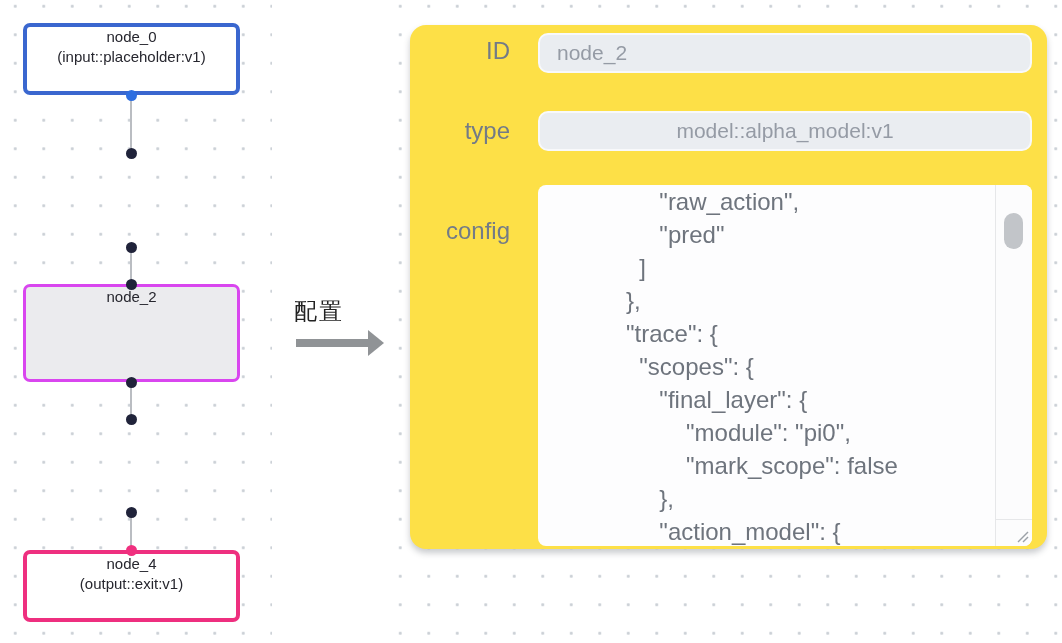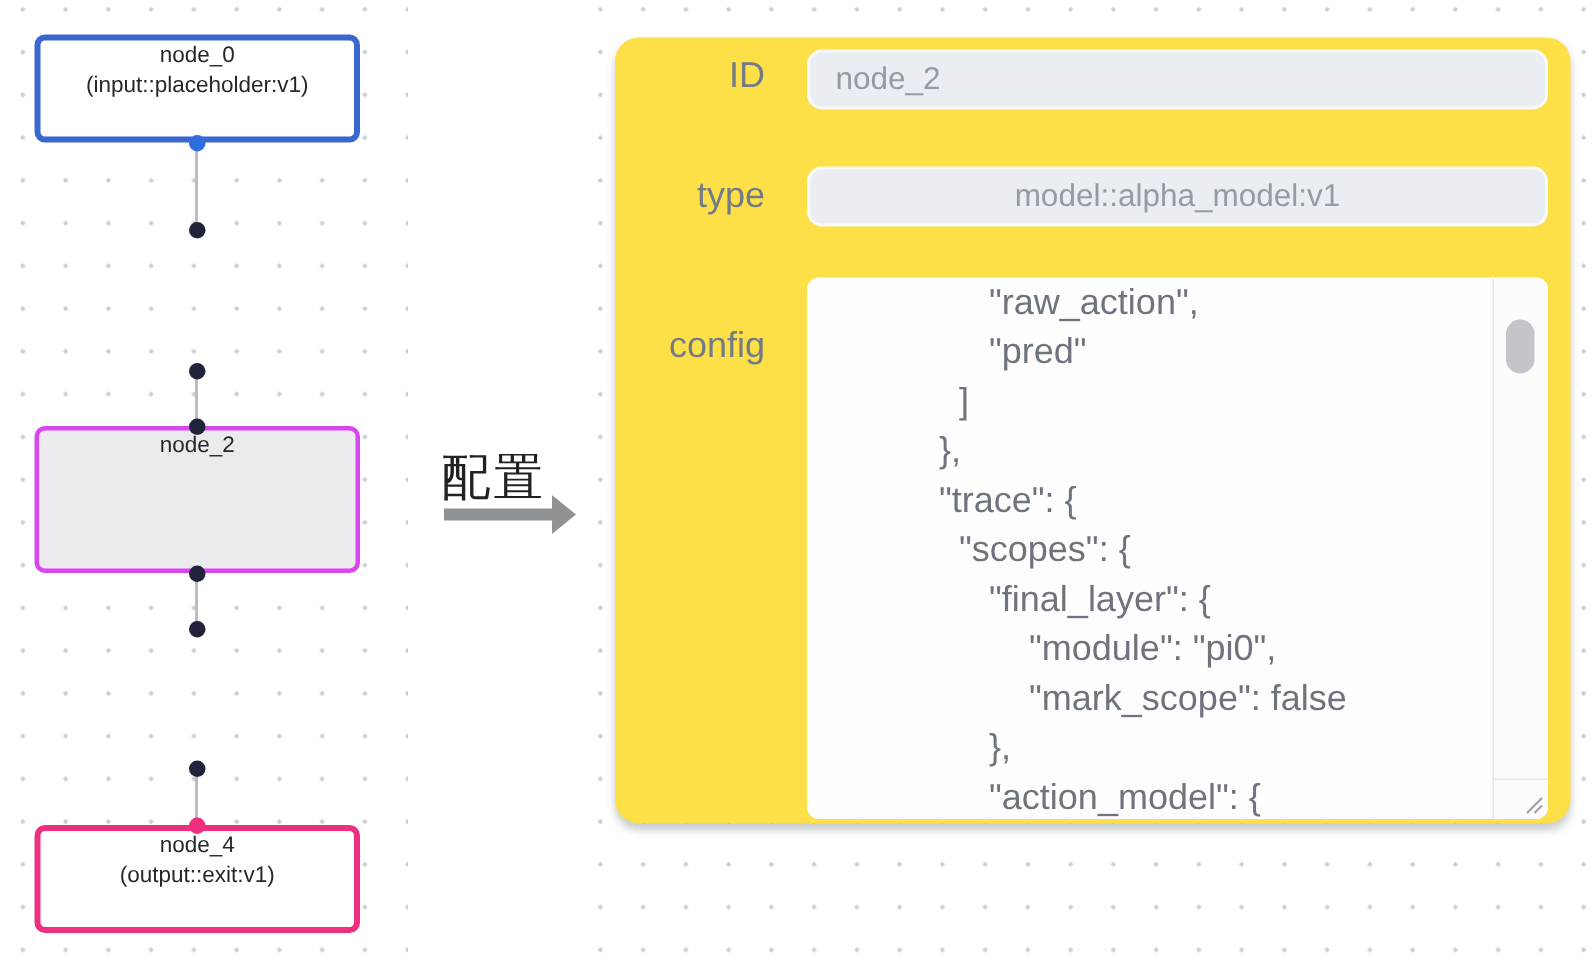--- a/index.html
+++ b/index.html
@@ -21,21 +21,21 @@
   .node.n0{top:23px;height:72px;border-color:#3a67cf;}
   .node.n1{top:153px;height:94px;}
   .node.n2{top:284px;height:98px;border-width:3px;background:#ebebee;}
   .node.n3{top:419px;height:93px;}
   .node.n4{top:550px;height:72px;border-color:#ee2f7f;}
   .port{position:absolute;left:126px;width:11px;height:11px;border-radius:50%;
         background:#20233a;z-index:3;}
   .port.blue{background:#2e6ee0;}
   .port.pink{background:#f0307f;}
   
-  .arrow-label{position:absolute;left:294px;top:296px;font-size:33px;color:#222;
+  .arrow-label{position:absolute;left:294px;top:296px;font-size:23px;color:#222;
         font-weight:500;letter-spacing:2px;z-index:2;}
   .arrow-bar{position:absolute;left:296px;top:339px;width:74px;height:8px;background:#909396;z-index:2;}
   .arrow-head{position:absolute;left:368px;top:330px;width:0;height:0;
         border-left:16px solid #909396;border-top:13px solid transparent;
         border-bottom:13px solid transparent;z-index:2;}
   
   .panel{position:absolute;left:410px;top:25px;width:637px;height:524px;background:#fde047;
         border-radius:16px;overflow:hidden;z-index:4;box-shadow:0 4px 6px rgba(40,48,60,.25);}
   .field-label{position:absolute;left:0;width:100px;text-align:right;color:#737b87;
         font-size:24px;line-height:26px;}

